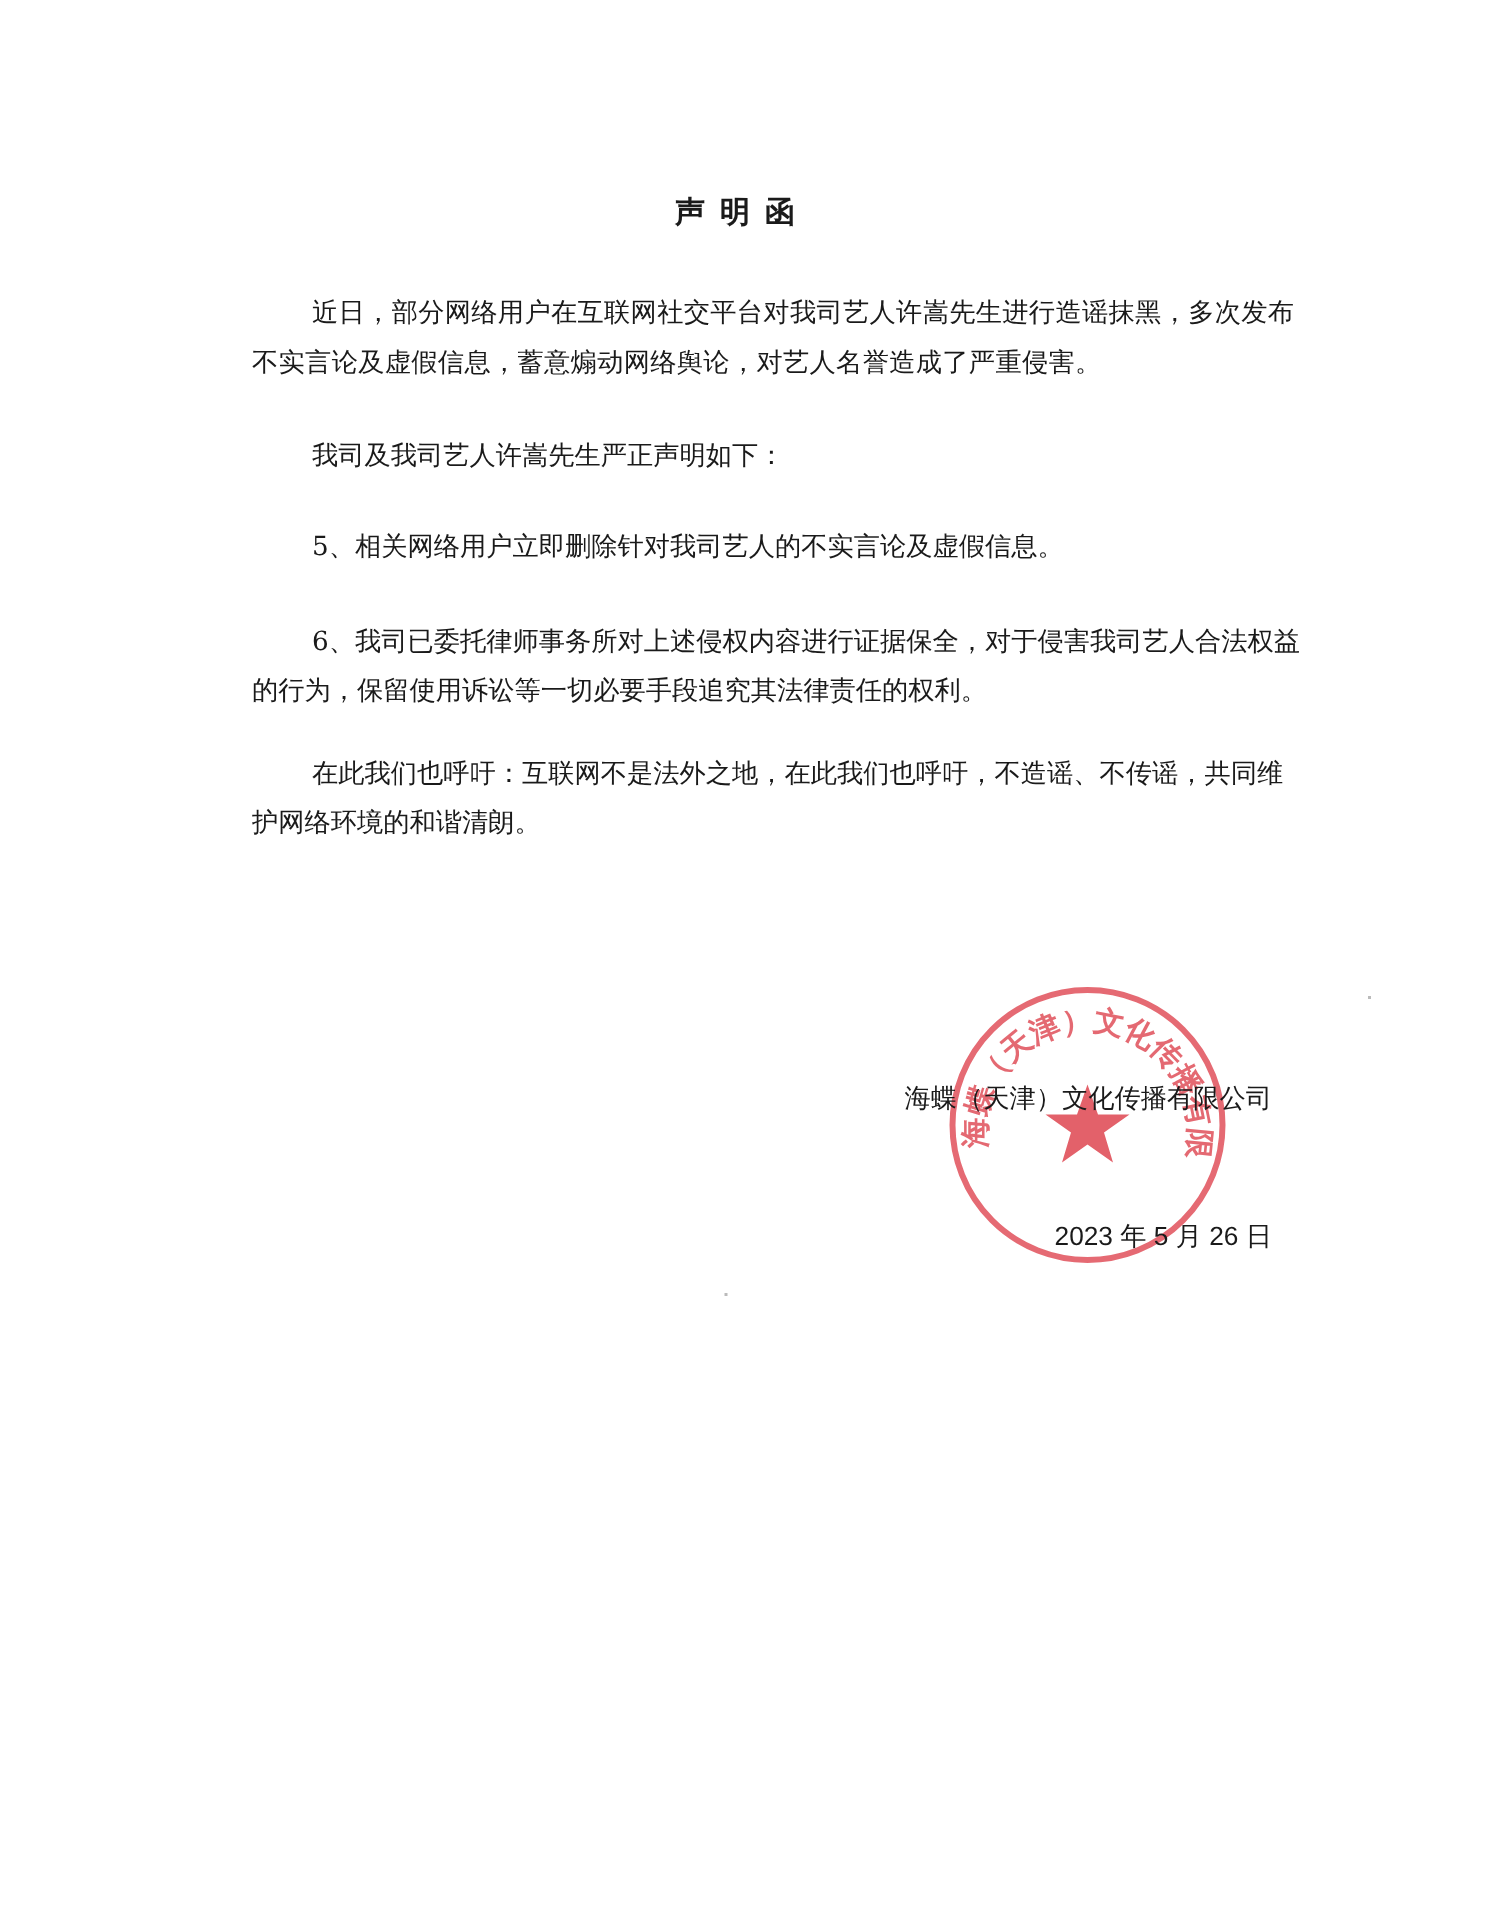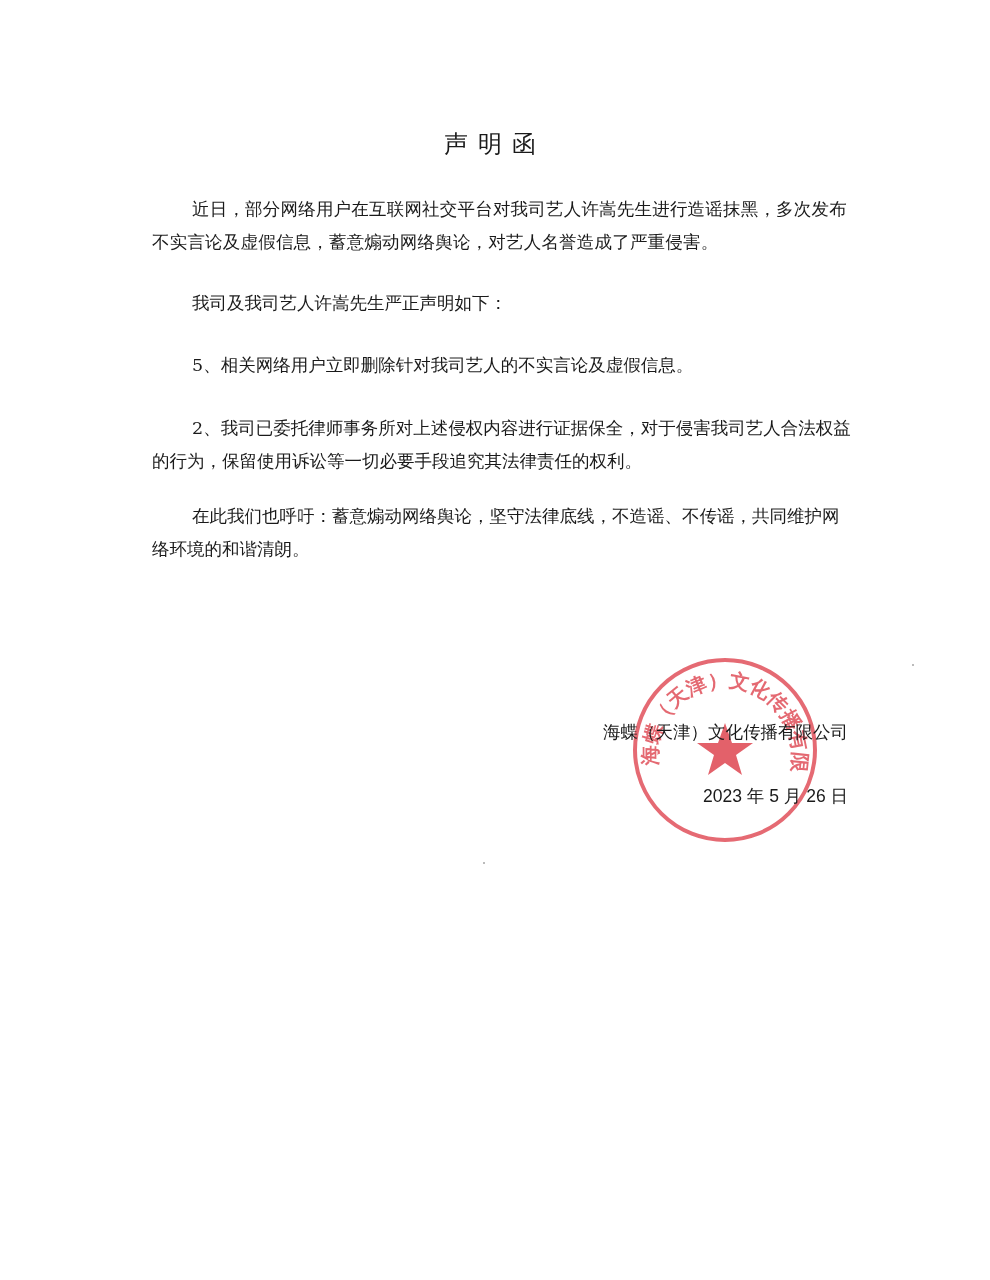--- a/index.html
+++ b/index.html
@@ -1,42 +1,42 @@
 <!DOCTYPE html>
 <html><head>
 <meta charset="utf-8">
 <style>
   html, body { margin: 0; padding: 0; background: #ffffff; }
   body { width: 990px; height: 1280px; position: relative; overflow: hidden;
          font-family: "DejaVu Serif", "Liberation Serif", serif; color: #1a1a1a; }
   .title { position: absolute; top: 128px; left: 0; width: 990px; text-align: center;
-           font-size: 24px; font-weight: normal; letter-spacing: 10px; font-family: "DejaVu Sans", sans-serif; }
+           font-size: 20px; font-weight: bold; letter-spacing: 10px; font-family: "DejaVu Sans", sans-serif; }
   .para { position: absolute; left: 152px; width: 700px; font-size: 17.5px; line-height: 33px; }
-  .indent { text-indent: 40px; }
+  .indent { text-indent: 40px; margin-left: 16px; }
   .p1 { top: 193px; letter-spacing: 0.2px; }
   .p2 { top: 287px; font-family: Liberation Serif, serif; }
   .p3 { top: 349px; }
   .p4 { top: 412px; }
   .p5 { top: 500px; }
   .sign { position: absolute; left: 560px; width: 288px; text-align: right; font-size: 17.5px; }
   .company { top: 720px; }
-  .date { top: 784px; font-family: "Liberation Sans", sans-serif; }
+  .date { top: 812px; font-family: "Liberation Sans", sans-serif; }
   .seal { position: absolute; left: 630px; top: 655px; width: 190px; height: 190px; }
   .dot { position: absolute; width: 2px; height: 2px; background: #bbb; }
 </style>
 </head>
 <body>
 
 <div class="title">声明函</div>
 
 <div class="para indent p1">近日，部分网络用户在互联网社交平台对我司艺人许嵩先生进行造谣抹黑，多次发布不实言论及虚假信息，蓄意煽动网络舆论，对艺人名誉造成了严重侵害。</div>
 <div class="para indent p2">我司及我司艺人许嵩先生严正声明如下：</div>
 <div class="para indent p3">5、相关网络用户立即删除针对我司艺人的不实言论及虚假信息。</div>
-<div class="para indent p4">2、我司已委托律师事务所对上述侵权内容进行证据保全，对于侵害我司艺人合法权益的行为，保留使用诉讼等一切必要手段追究其法律责任的权利。</div>
-<div class="para indent p5">在此我们也呼吁：蓄意煽动网络舆论，坚守法律底线，不造谣、不传谣，共同维护网络环境的和谐清朗。</div>
+<div class="para indent p4">6、我司已委托律师事务所对上述侵权内容进行证据保全，对于侵害我司艺人合法权益的行为，保留使用诉讼等一切必要手段追究其法律责任的权利。</div>
+<div class="para indent p5">在此我们也呼吁：互联网不是法外之地，在此我们也呼吁，不造谣、不传谣，共同维护网络环境的和谐清朗。</div>
 
 <svg class="seal" viewBox="0 0 190 190">
   <defs>
     <path id="sealArc" d="M 30 120 A 68 68 0 1 1 160 120"></path>
   </defs>
   <circle cx="95" cy="95" r="90" fill="none" stroke="#e0505a" stroke-width="4" opacity="0.85"></circle>
   <polygon points="95,68 102,88 123,88 106,100 112,120 95,108 78,120 84,100 67,88 88,88" fill="#e0505a" opacity="0.9"></polygon>
   <text font-size="20" fill="#e0505a" opacity="0.85" font-family="DejaVu Sans, sans-serif" font-weight="bold">
     <textPath href="#sealArc" startOffset="4%">海蝶（天津）文化传播有限公司</textPath>
   </text>

